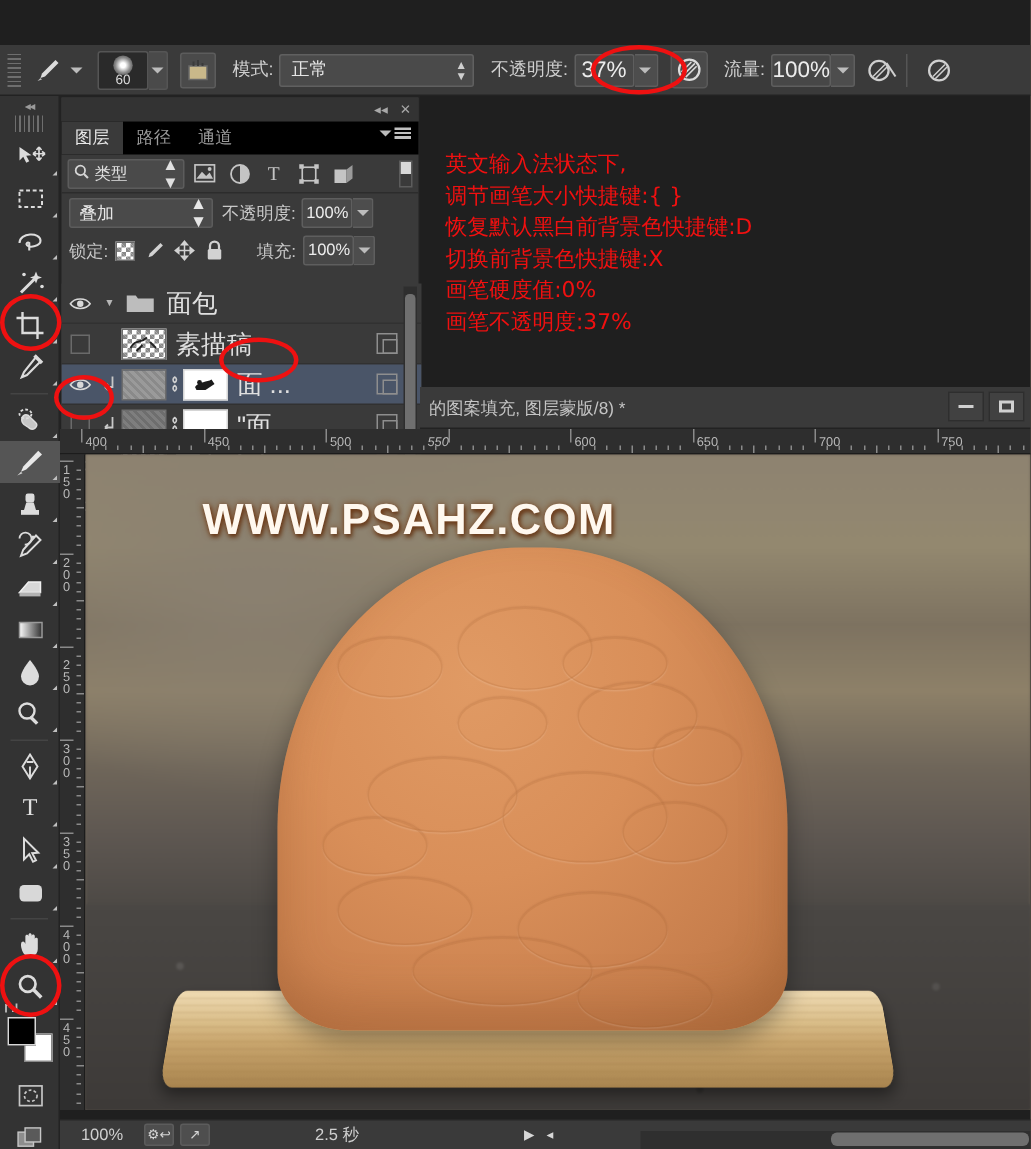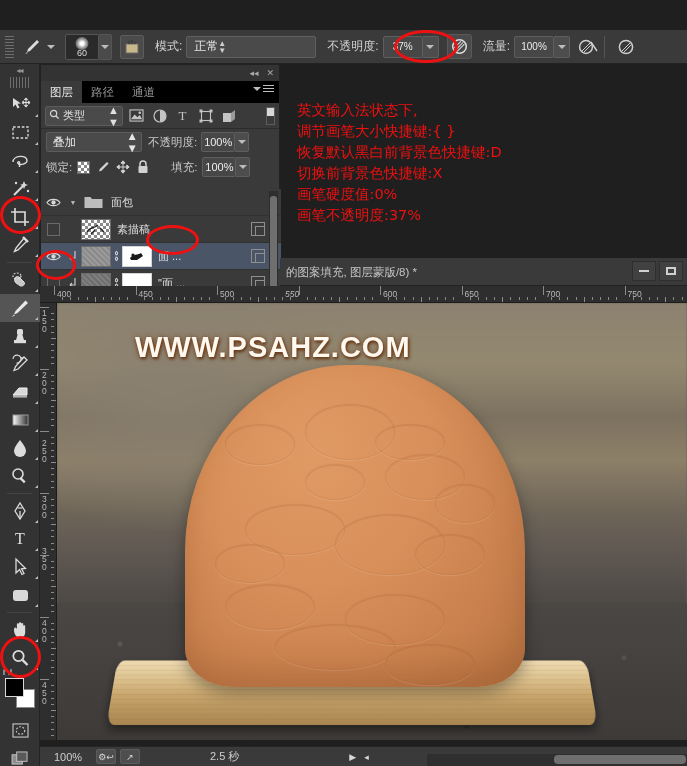--- a/index.html
+++ b/index.html
@@ -51,27 +51,27 @@
   .brush-preset .num { font-size:9px; color:#dcdcdc; line-height:1; padding-bottom:1px; z-index:2;}
   .preset-arrow {
     width:13px;height:26px;background:#4a4a4a;border:1px solid #555;border-left:none;
     border-radius:0 2px 2px 0;display:flex;align-items:center;justify-content:center;
   }
   .tool-sq { width:24px;height:24px;background:#4a4a4a;border:1px solid #5c5c5c;border-radius:2px;
     margin-left:8px; display:flex;align-items:center;justify-content:center; }
   .opt-label { font-size:12px;color:#d0d0d0;margin-left:11px;margin-right:4px;white-space:nowrap; }
   .select-box {
     height:22px;background:#4a4a4a;border:1px solid #606060;border-radius:2px;
-    display:flex;align-items:center;justify-content:flex-start;padding:0 4px 0 7px;
+    display:flex;align-items:center;justify-content:space-between;padding:0 4px 0 7px;
     font-size:12px;color:#e6e6e6;
   }
   .select-box .updown { font-size:8px; line-height:7px; color:#cfcfcf; text-align:center;}
   .num-box {
     height:22px;min-width:40px;background:#474747;border:1px solid #5e5e5e;border-radius:2px;
-    display:flex;align-items:center;justify-content:center;font-size:10px;color:#ececec;
+    display:flex;align-items:center;justify-content:center;font-size:15px;color:#ececec;
   }
   .num-arrow {
     width:16px;height:22px;background:#4d4d4d;border:1px solid #5e5e5e;border-left:none;
     display:flex;align-items:center;justify-content:center;border-radius:0 2px 2px 0;
   }
   .airbrush { width:25px;height:25px;background:#4a4a4a;border:1px solid #5a5a5a;border-radius:3px;
     margin-left:8px;display:flex;align-items:center;justify-content:center; }
   .plain-icn { width:24px;height:24px;display:flex;align-items:center;justify-content:center;margin-left:6px; }
   .vdiv { width:1px;height:22px;background:#555;margin:0 4px; }
 
@@ -132,21 +132,21 @@
   }
   .lp-list { position:absolute;left:0;top:124px;width:240px;height:162px;background:#3a3a3a;overflow:hidden; }
   .layer-row { height:27px;display:flex;align-items:center;border-bottom:1px solid #313131;position:relative; }
   .layer-row.selected { background:#4a5568; }
   .eye-cell { width:24px;height:27px;display:flex;align-items:center;justify-content:center; }
   .eye-box { width:13px;height:13px;border:1px solid #6a6a6a;background:#3a3a3a; }
   .indent { width:16px;height:27px;display:flex;align-items:center;justify-content:center;color:#b5b5b5;font-size:11px; }
   .thumb { width:30px;height:21px;border:1px solid #6d6d6d;flex:none; }
   .mask-link { width:11px;display:flex;align-items:center;justify-content:center;color:#d0d0d0;font-size:9px; }
   .mask-thumb { width:30px;height:21px;border:1px solid #d5d5d5;background:#fff;flex:none;position:relative;overflow:hidden; }
-  .layer-name { font-size:11px;color:#e0e0e0;margin-left:6px;white-space:nowrap;overflow:hidden; }
+  .layer-name { font-size:17px;color:#e0e0e0;margin-left:6px;white-space:nowrap;overflow:hidden; }
   .layer-name.u { text-decoration:underline; }
   .row-right { margin-left:auto;margin-right:16px;display:flex;align-items:center; }
   .lockmini { width:14px;height:14px;border:1px solid #8e8e8e;position:relative; }
   .lockmini:after { content:"";position:absolute;left:3px;top:3px;width:8px;height:8px;border:1px solid #8e8e8e; }
   .lp-scroll { position:absolute;right:1px;top:126px;width:9px;height:158px;background:#2e2e2e; }
   .lp-thumbbar { position:absolute;left:1px;top:5px;width:7px;height:110px;background:#6f6f6f;border-radius:3px; }
   .lp-bottom { position:absolute;left:0;bottom:0;width:240px;height:26px;background:#3a3a3a;border-top:1px solid #2c2c2c;
     display:flex;align-items:center;justify-content:center;gap:13px; }
   .lb-icn { width:16px;height:16px;display:flex;align-items:center;justify-content:center;color:#c6c6c6;font-size:12px; }
 
@@ -901,21 +901,21 @@
         <div class="rv-tick" style="top: 196.2px; width: 3px; left: 11px;"></div>
         <div class="rv-tick" style="top: 202.4px; width: 3px; left: 11px;"></div>
         <div class="rv-tick" style="top: 208.6px; width: 3px; left: 11px;"></div>
         <div class="rv-tick" style="top: 214.8px; width: 3px; left: 11px;"></div>
         <div class="rv-tick" style="top: 221px; width: 6px; left: 11px;"></div>
         <div class="rv-tick" style="top: 227.2px; width: 3px; left: 11px;"></div>
         <div class="rv-tick" style="top: 233.4px; width: 3px; left: 11px;"></div>
         <div class="rv-tick" style="top: 239.6px; width: 3px; left: 11px;"></div>
         <div class="rv-tick" style="top: 245.8px; width: 3px; left: 11px;"></div>
         <div class="rv-tick rv-major" style="top: 252px;"></div>
-        <div class="rv-lab" style="top: 244px;">350</div>
+        <div class="rv-lab" style="top: 254px;">350</div>
         <div class="rv-tick" style="top: 258.2px; width: 3px; left: 11px;"></div>
         <div class="rv-tick" style="top: 264.4px; width: 3px; left: 11px;"></div>
         <div class="rv-tick" style="top: 270.6px; width: 3px; left: 11px;"></div>
         <div class="rv-tick" style="top: 276.8px; width: 3px; left: 11px;"></div>
         <div class="rv-tick" style="top: 283px; width: 6px; left: 11px;"></div>
         <div class="rv-tick" style="top: 289.2px; width: 3px; left: 11px;"></div>
         <div class="rv-tick" style="top: 295.4px; width: 3px; left: 11px;"></div>
         <div class="rv-tick" style="top: 301.6px; width: 3px; left: 11px;"></div>
         <div class="rv-tick" style="top: 307.8px; width: 3px; left: 11px;"></div>
         <div class="rv-tick rv-major" style="top: 314px;"></div>

